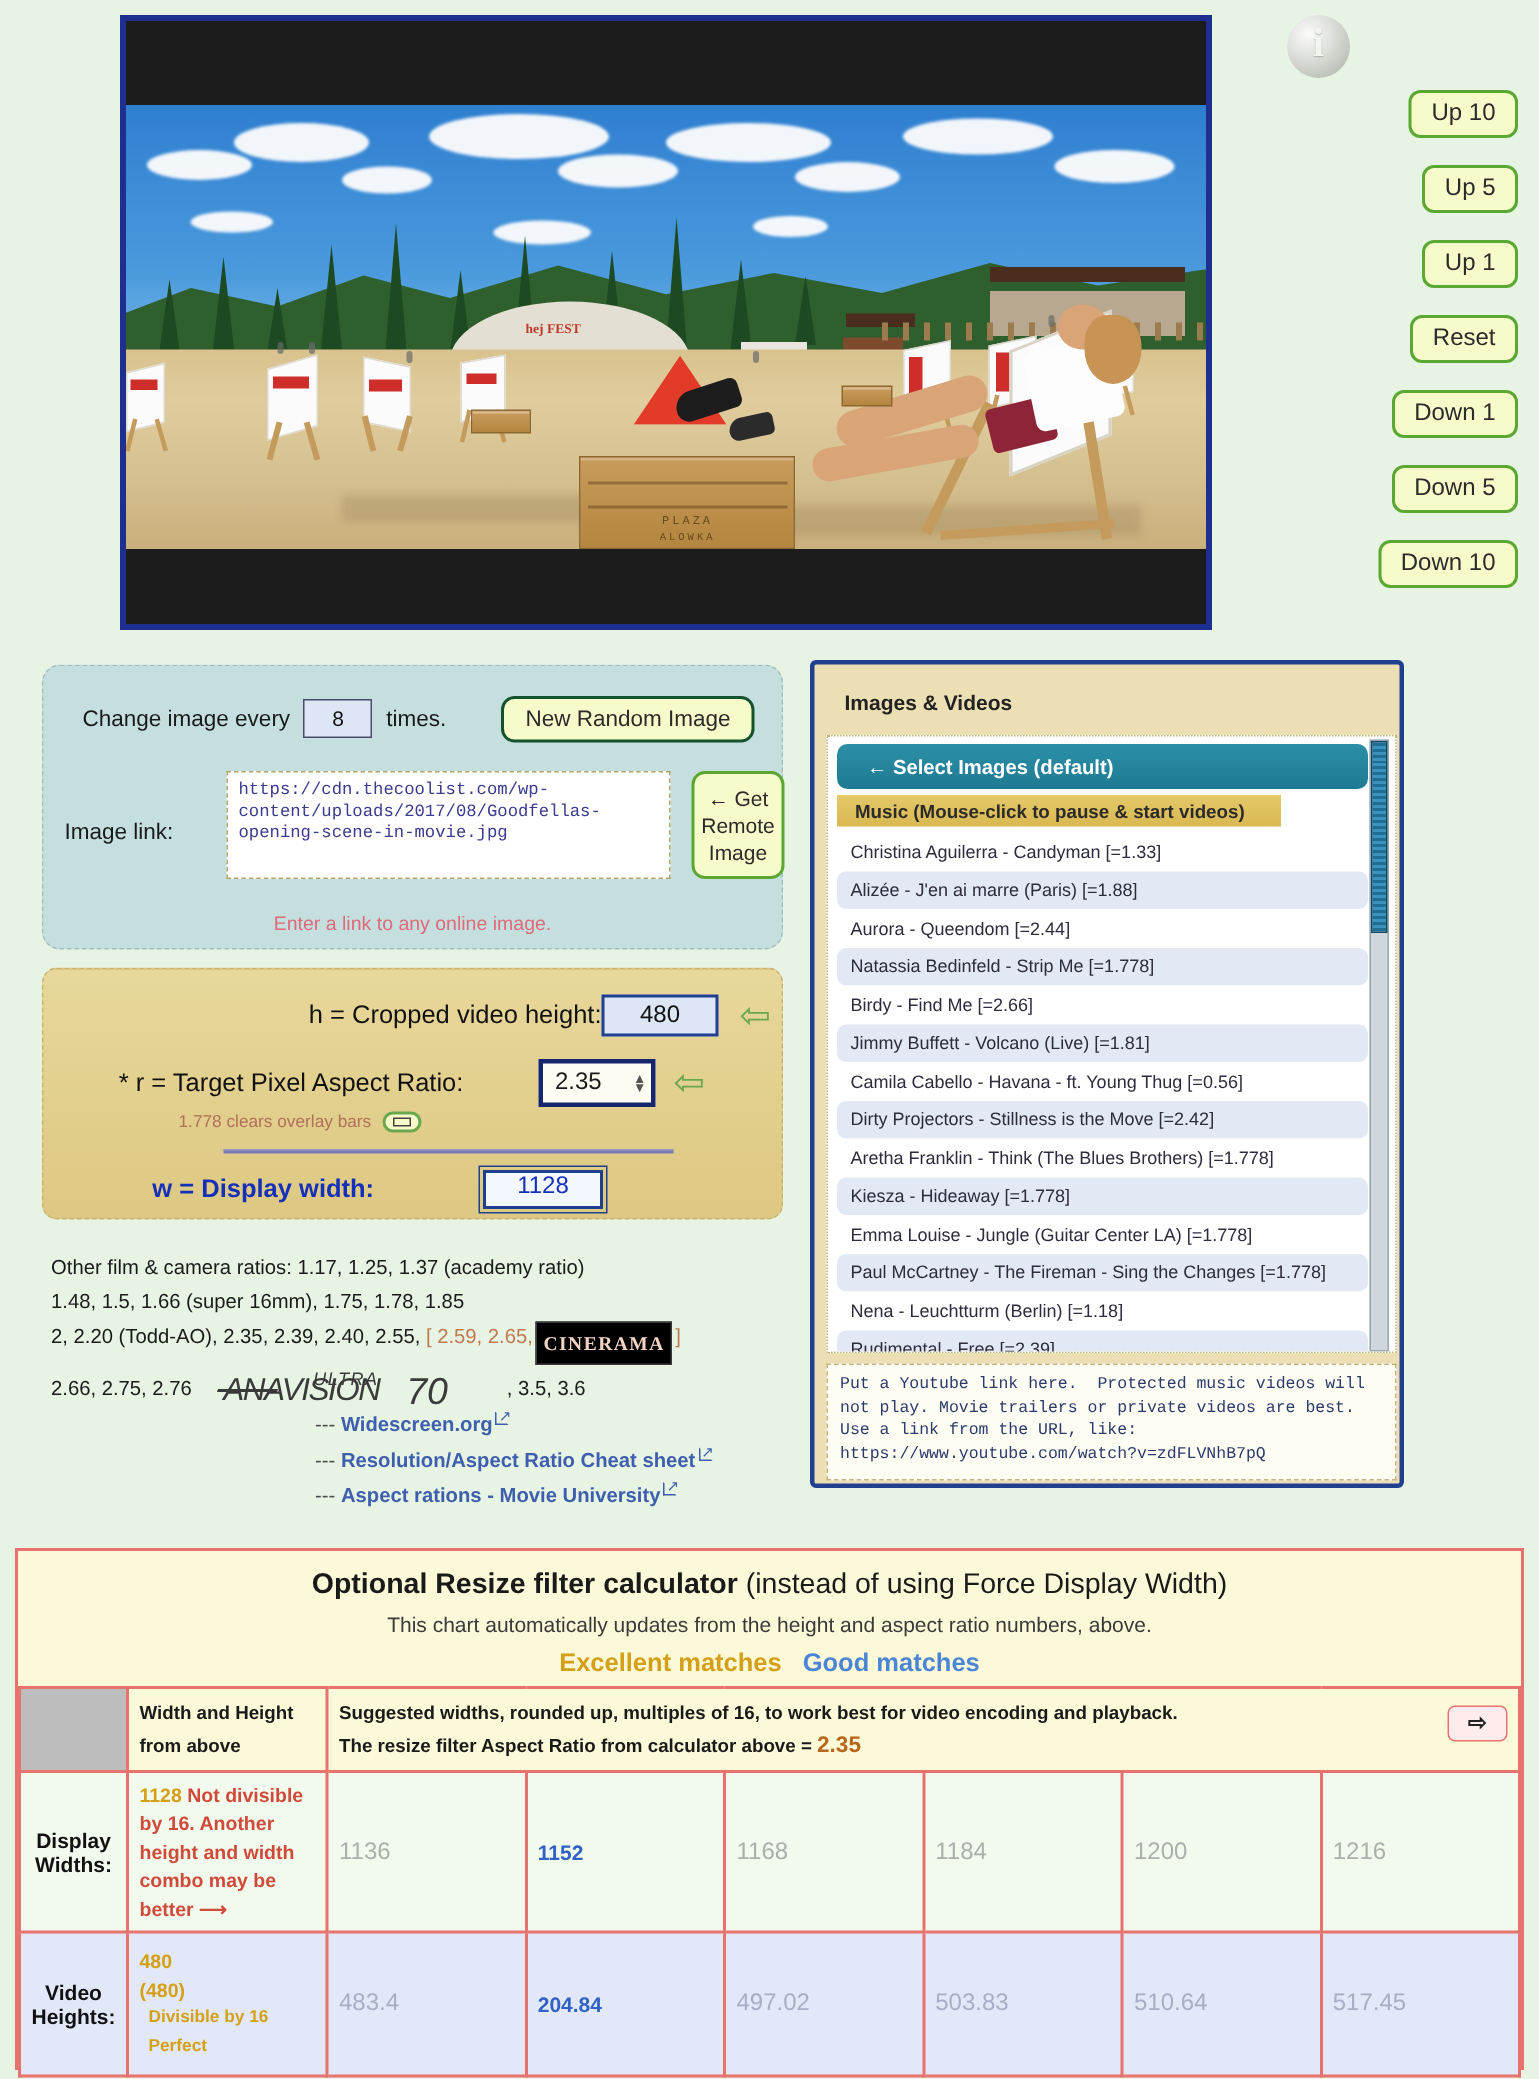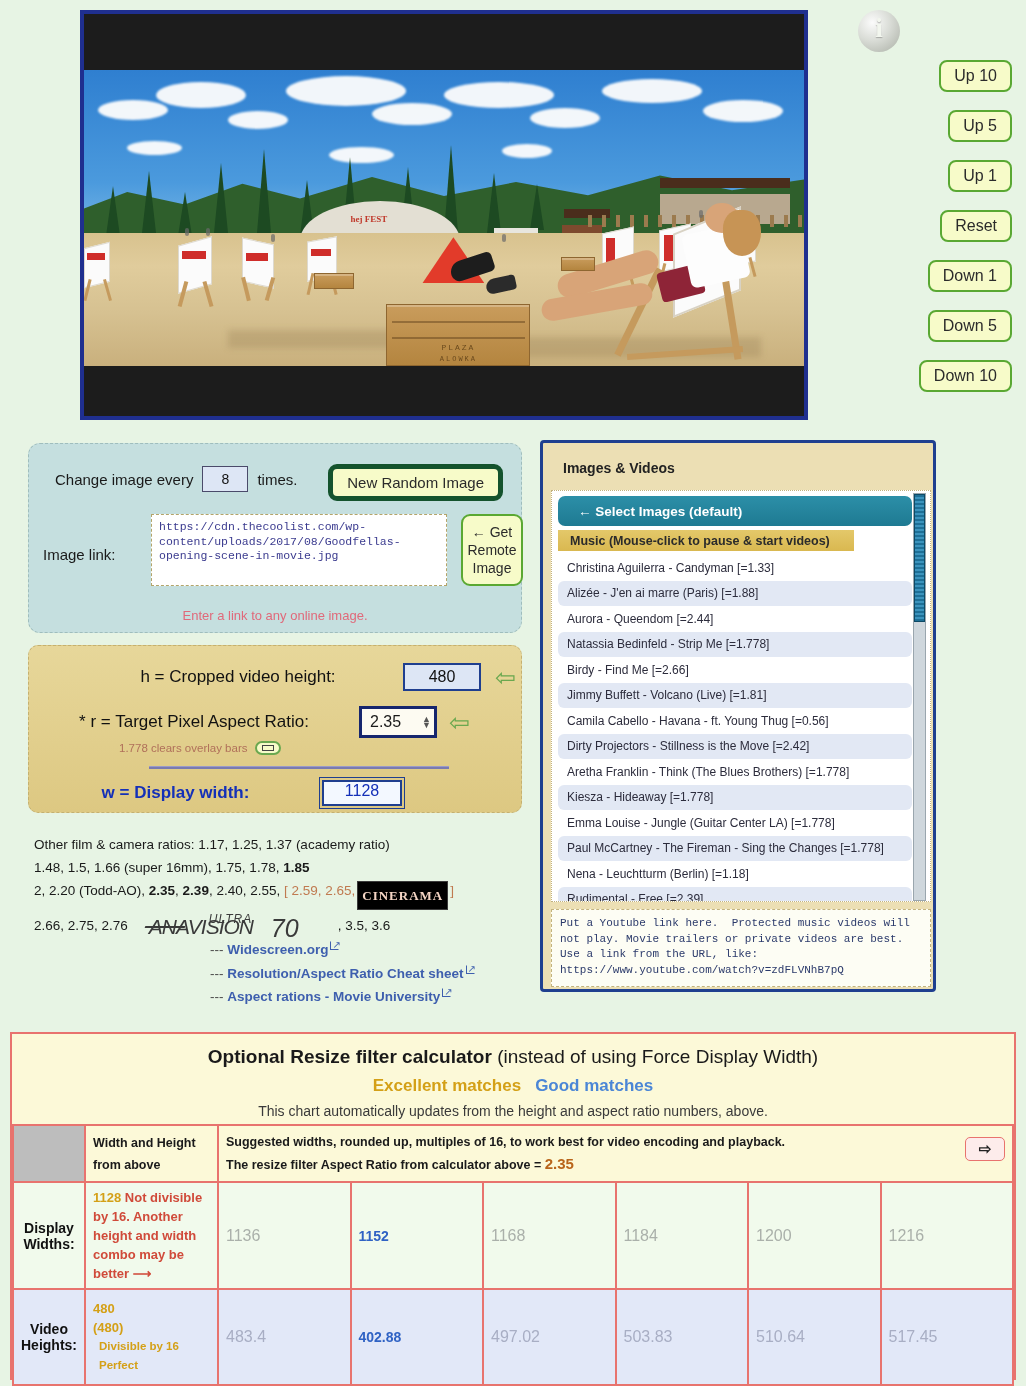--- a/index.html
+++ b/index.html
@@ -77,21 +77,21 @@
 
   
   #imgPanel { position:absolute; left:28px; top:443px; width:494px; height:190px;
               background:#c5dfdf; border:1px dashed #9fbdbd; border-radius:12px; }
   #rowEvery { position:absolute; left:26px; top:22px; display:flex; align-items:center; }
   #rowEvery .lbl { font-size:15px; }
   #everyInput { width:46px; height:26px; margin:0 9px;
                 border:1px solid #4a4a6a; background:#dde6f5; text-align:center;
                 font-size:14px; font-family:"Liberation Sans", sans-serif; color:#111; }
   #randomBtn { position:absolute; right:18px; top:20px; padding:5px 14px;
-               background:#f7fbc9; border:5px solid #14532d; border-radius:9px;
+               background:#f7fbc9; border:2px solid #14532d; border-radius:9px;
                font-size:15px; cursor:pointer; color:#2b2b2b; }
   #linkLabel { position:absolute; left:14px; top:102px; font-size:15px; }
   #linkBox { position:absolute; left:122px; top:70px; width:296px; height:72px;
              background:#fff; border:1px dashed #b3a46a; padding:5px 7px;
              font-family:"Liberation Mono", monospace; font-size:11.5px;
              color:#3b3b8f; line-height:14.5px; overflow:hidden;
              resize:none; }
   #getRemote { position:absolute; left:432px; top:70px; width:62px; height:72px;
                background:#f7fbc9; border:2px solid #5aa832; border-radius:9px;
                font-size:14px; line-height:18px; color:#2b2b2b; cursor:pointer;
@@ -100,21 +100,21 @@
               color:#e0697a; font-size:13px; }
 
   
   #calc { position:absolute; left:28px; top:645px; width:494px; height:168px;
           background:linear-gradient(#e7d79a,#ddc882); border:1px dashed #c5b070;
           border-radius:10px; }
   #calc .crow { position:absolute; display:flex; align-items:center; }
   .clabel { font-size:17px; color:#111; }
   .arrowL { color:#6aa84f; font-size:25px; line-height:20px; }
   #hRow { left:0; right:0; top:17px; }
-  #hLabelWrap { width:330px; text-align:center;margin-left:44px; }
+  #hLabelWrap { width:372px; text-align:right; }
   #hField { width:78px; height:28px; background:#dde6f5; border:2px solid #1f3f8f;
             text-align:center; font-size:16px; color:#111;
             font-family:"Liberation Sans", sans-serif; }
   #rRow { left:0; right:0; top:60px; }
   #rLabelWrap { width:330px; text-align:center; }
   #rField { width:78px; height:32px; background:#fdfbf2; border:3px solid #16266e;
             display:flex; align-items:center; justify-content:space-between;
             padding:0 3px 0 8px; font-size:16px; }
   #rSpin { display:flex; flex-direction:column; line-height:6px;
            font-size:9px; color:#555; }
@@ -129,21 +129,21 @@
   #wRow { left:0; right:0; top:134px; }
   #wLabelWrap { width:293px; text-align:center; }
   #wLabel { font-size:17px; font-weight:bold; color:#1430b8; }
   #wField { width:80px; height:26px; background:#f3f8ff; border:2px solid #1f3f8f;
             outline:1px solid #1f3f8f; outline-offset:2px;
             text-align:center; font-size:16px; color:#1430b8; }
 
   
   #ratios { position:absolute; left:34px; top:833px; width:500px;
             font-size:13.5px; line-height:23px; color:#1a1a1a; }
-  #ratios b { font-weight:bold; }
+  #ratios b { font-weight:normal; }
   .brk { color:#c07a50; }
   #cinerama { display:inline-block; vertical-align:-5px; margin:0 2px;
               background:#000; color:#f4d5c4; padding:2px 4px;
               font-family:"Liberation Serif", serif; font-weight:bold;
               font-size:13px; letter-spacing:1px;
               border:1px solid #3a3a3a; }
   #panaLine { display:flex; align-items:center; gap:17px; }
   #panaLogo { display:inline-block; position:relative; width:176px; height:30px;
               color:#3a3a3a; }
   #panaLogo .pv { position:absolute; left:4px; bottom:2px; font-size:21px;
@@ -480,24 +480,24 @@
       <div id="mediaThumb"></div>
     </div>
   </div>
   <textarea id="ytBox" style="">Put a Youtube link here.  Protected music videos will not play. Movie trailers or private videos are best. Use a link from the URL, like: https://www.youtube.com/watch?v=zdFLVNhB7pQ</textarea>
 </div>
 
 <div id="resize">
   <div id="rzTitle">
     <b>Optional Resize filter calculator</b><span> (instead of using Force Display Width)</span>
   </div>
+  <div id="rzSub">This chart automatically updates from the height and aspect ratio numbers, above.</div>
   <div id="rzLegend">
     <span class="exc">Excellent matches</span><span class="good">Good matches</span>
   </div>
-  <div id="rzSub">This chart automatically updates from the height and aspect ratio numbers, above.</div>
 
   <table id="rzTable">
     <tbody>
         <tr>
       <td class="cGrey"></td>
       <td class="cLbl hdrCell">Width and Height from above</td>
       <td colspan="6" class="hdrCell">
         <div id="arrowBtn">⇨</div>
         <div>Suggested widths, rounded up, multiples of 16, to work best for video encoding and playback.</div>
         <div><span>The resize filter Aspect Ratio from calculator above = </span><span class="ratioVal">2.35</span></div>
@@ -520,21 +520,21 @@
 
     <tr class="hRow">
       <td class="cGrey rowLabel">Video Heights:</td>
       <td class="cLbl firstVal">
         <div class="goldVal">480</div>
         <div class="goldVal">(480)</div>
         <div class="goldVal" style="font-size:11.5px;padding-left:6px;">Divisible by 16</div>
         <div class="goldVal" style="font-size:11.5px;padding-left:6px;">Perfect</div>
       </td>
       <td><span class="dim">483.4</span></td>
-      <td><span class="hiVal">402.88</span></td>
+      <td><span class="hiVal">204.84</span></td>
       <td><span class="dim">497.02</span></td>
       <td><span class="dim">503.83</span></td>
       <td><span class="dim">510.64</span></td>
       <td><span class="dim">517.45</span></td>
     </tr>
   </tbody>
     </table>
 </div>
 
 </body></html>

